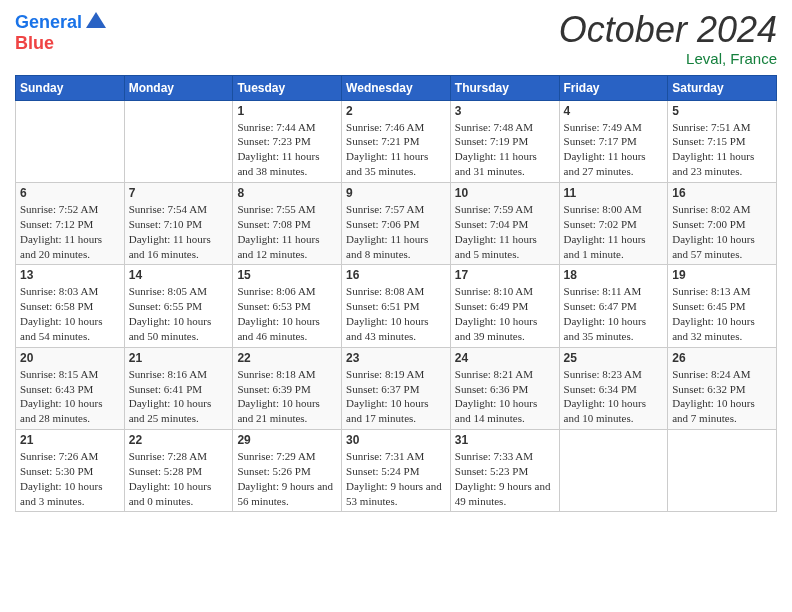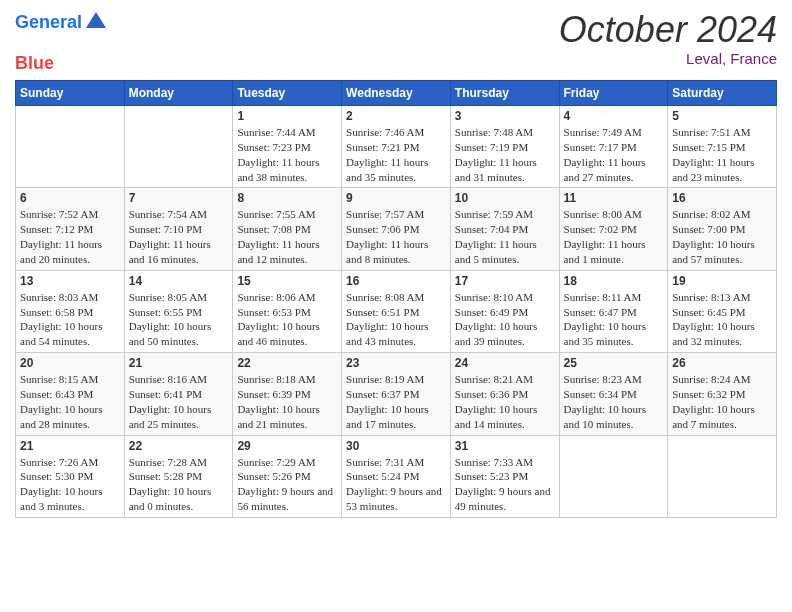--- a/index.html
+++ b/index.html
@@ -46,21 +46,21 @@
     }
     .month-title {
       font-size: 36px;
       font-weight: normal;
       color: #333;
       line-height: 1.1;
       font-style: italic;
     }
     .location {
       font-size: 15px;
-      color: #701a75;
+      color: #15803d;
     }
     table {
       width: 100%;
       border-collapse: collapse;
       table-layout: fixed;
     }
     thead th {
       background: #2962c4;
       color: #fff;
       font-size: 12px;
@@ -99,21 +99,21 @@
     .empty {
       background: #fff !important;
     }
   </style>
 </head>
 <body>
 
 <div class="container">
   <div class="header">
     <div class="logo">
-      <div style="display:flex;flex-direction:column;align-items:flex-start;gap:20px;">
+      <div style="display:flex;flex-direction:column;align-items:flex-start;">
         <div style="display:flex;align-items:center;">
           <span class="logo-text">
             <span>General</span>
           </span>
           <svg class="logo-icon" viewBox="0 0 24 24" xmlns="http://www.w3.org/2000/svg">
             <polygon points="12,2 22,18 2,18" fill="#2962c4"></polygon>
           </svg>
         </div>
         <span class="logo-text" style="color:#ef4444;font-size:18px;font-weight:bold;">Blue</span>
       </div>

